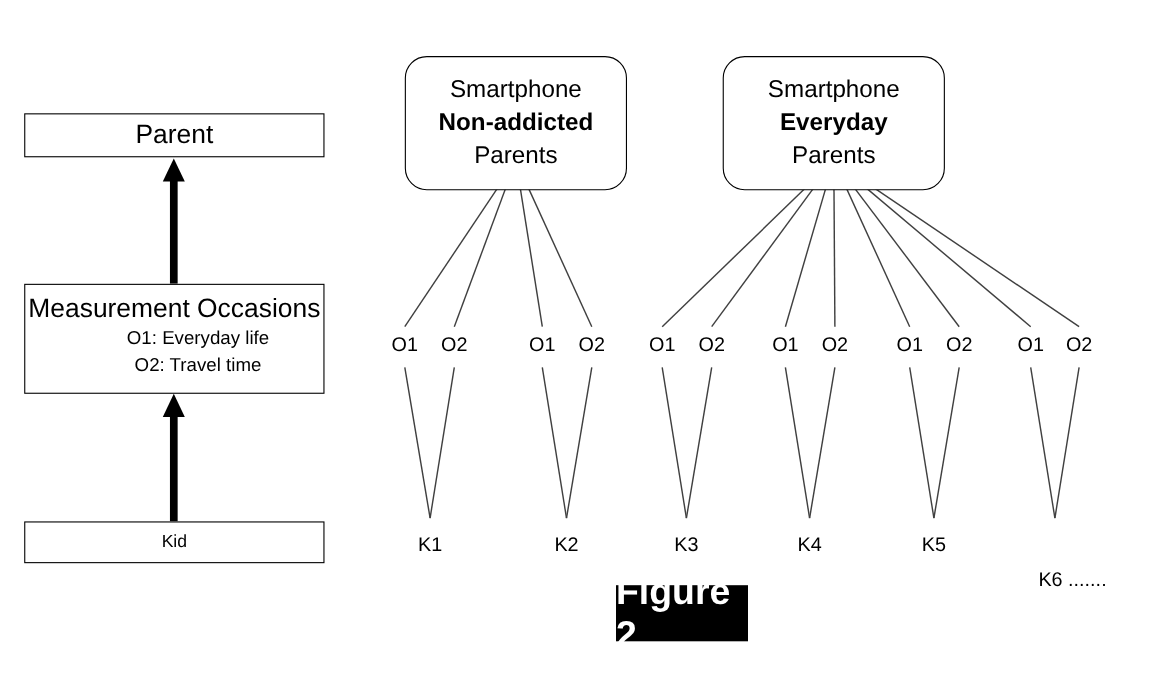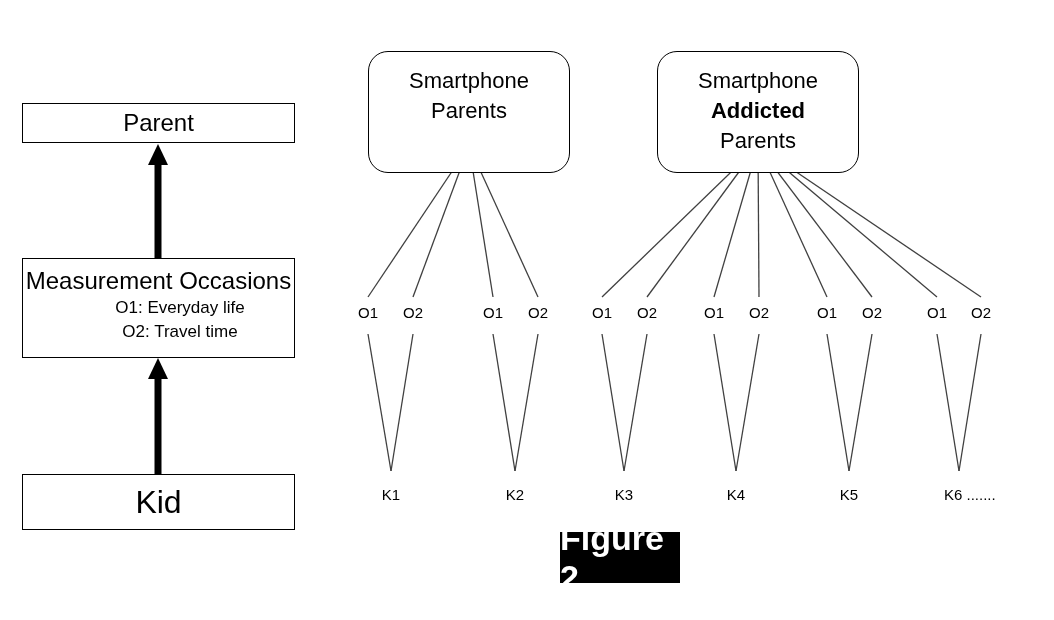--- a/index.html
+++ b/index.html
@@ -27,21 +27,21 @@
     position: absolute;
     border: 1.6px solid #000000;
     background: #ffffff;
     display: flex;
     align-items: center;
     justify-content: center;
     text-align: center;
     box-sizing: border-box;
   }
   .parent-box { left: 22px; top: 103px; width: 273px; height: 40px; font-size: 24px; text-align: center; }
-  .kid-box    { left: 22px; top: 474px; width: 273px; height: 56px; font-size: 32px; }
+  .kid-box    { left: 22px; top: 474px; width: 273px; height: 38px; font-size: 16px; }
   .measure-box {
     left: 22px; top: 258px; width: 273px; height: 100px;
     flex-direction: column;
     justify-content: flex-start;
     padding-top: 7px;
     text-align: right;
   }
   .measure-title { font-size: 24px; line-height: 30px; }
   .measure-sub   { font-size: 17px; line-height: 24px; margin-left: 43px; }
   .round-box {
@@ -56,27 +56,27 @@
     font-size: 22px;
     line-height: 30px;
     padding-top: 14px;
     margin-top: 28px;
   }
   .round-box .bold-line { font-weight: bold; }
   .group-a { left: 368px; width: 202px; }
   .group-b { left: 657px; width: 202px; }
   .o-label, .k-label {
     position: absolute;
-    font-size: 15px;
+    font-size: 18px;
     line-height: 26px;
     white-space: nowrap;
   }
   .o-label { top: 300px; transform: translateX(-50%); }
   .k-label { top: 482px; transform: translateX(-50%); }
-  .k-label.last { transform: none; }
+  .k-label.last { transform: none; margin-top: 32px; }
   .caption-box {
     position: absolute;
     left: 560px; top: 532px; width: 120px; height: 51px;
     background: #000000;
     color: #ffffff;
     font-size: 34px;
     font-weight: bold;
     display: flex;
     align-items: center;
     justify-content: center;
@@ -142,26 +142,27 @@
     <div class="measure-sub">O1: Everyday life</div>
     <div class="measure-sub">O2: Travel time</div>
   </div>
 
   <div class="rect-box kid-box">
     <span>Kid</span>
   </div>
 
   <div class="round-box group-a">
     <div>Smartphone</div>
+    <div class="bold-line">Non-addicted</div>
     <div>Parents</div>
   </div>
 
   <div class="round-box group-b">
     <div>Smartphone</div>
-    <div class="bold-line">Addicted</div>
+    <div class="bold-line">Everyday</div>
     <div>Parents</div>
   </div>
 
   <span class="o-label" style="left:368px">O1</span>
   <span class="o-label" style="left:413px">O2</span>
   <span class="o-label" style="left:493px">O1</span>
   <span class="o-label" style="left:538px">O2</span>
   <span class="o-label" style="left:602px">O1</span>
   <span class="o-label" style="left:647px">O2</span>
   <span class="o-label" style="left:714px">O1</span>

